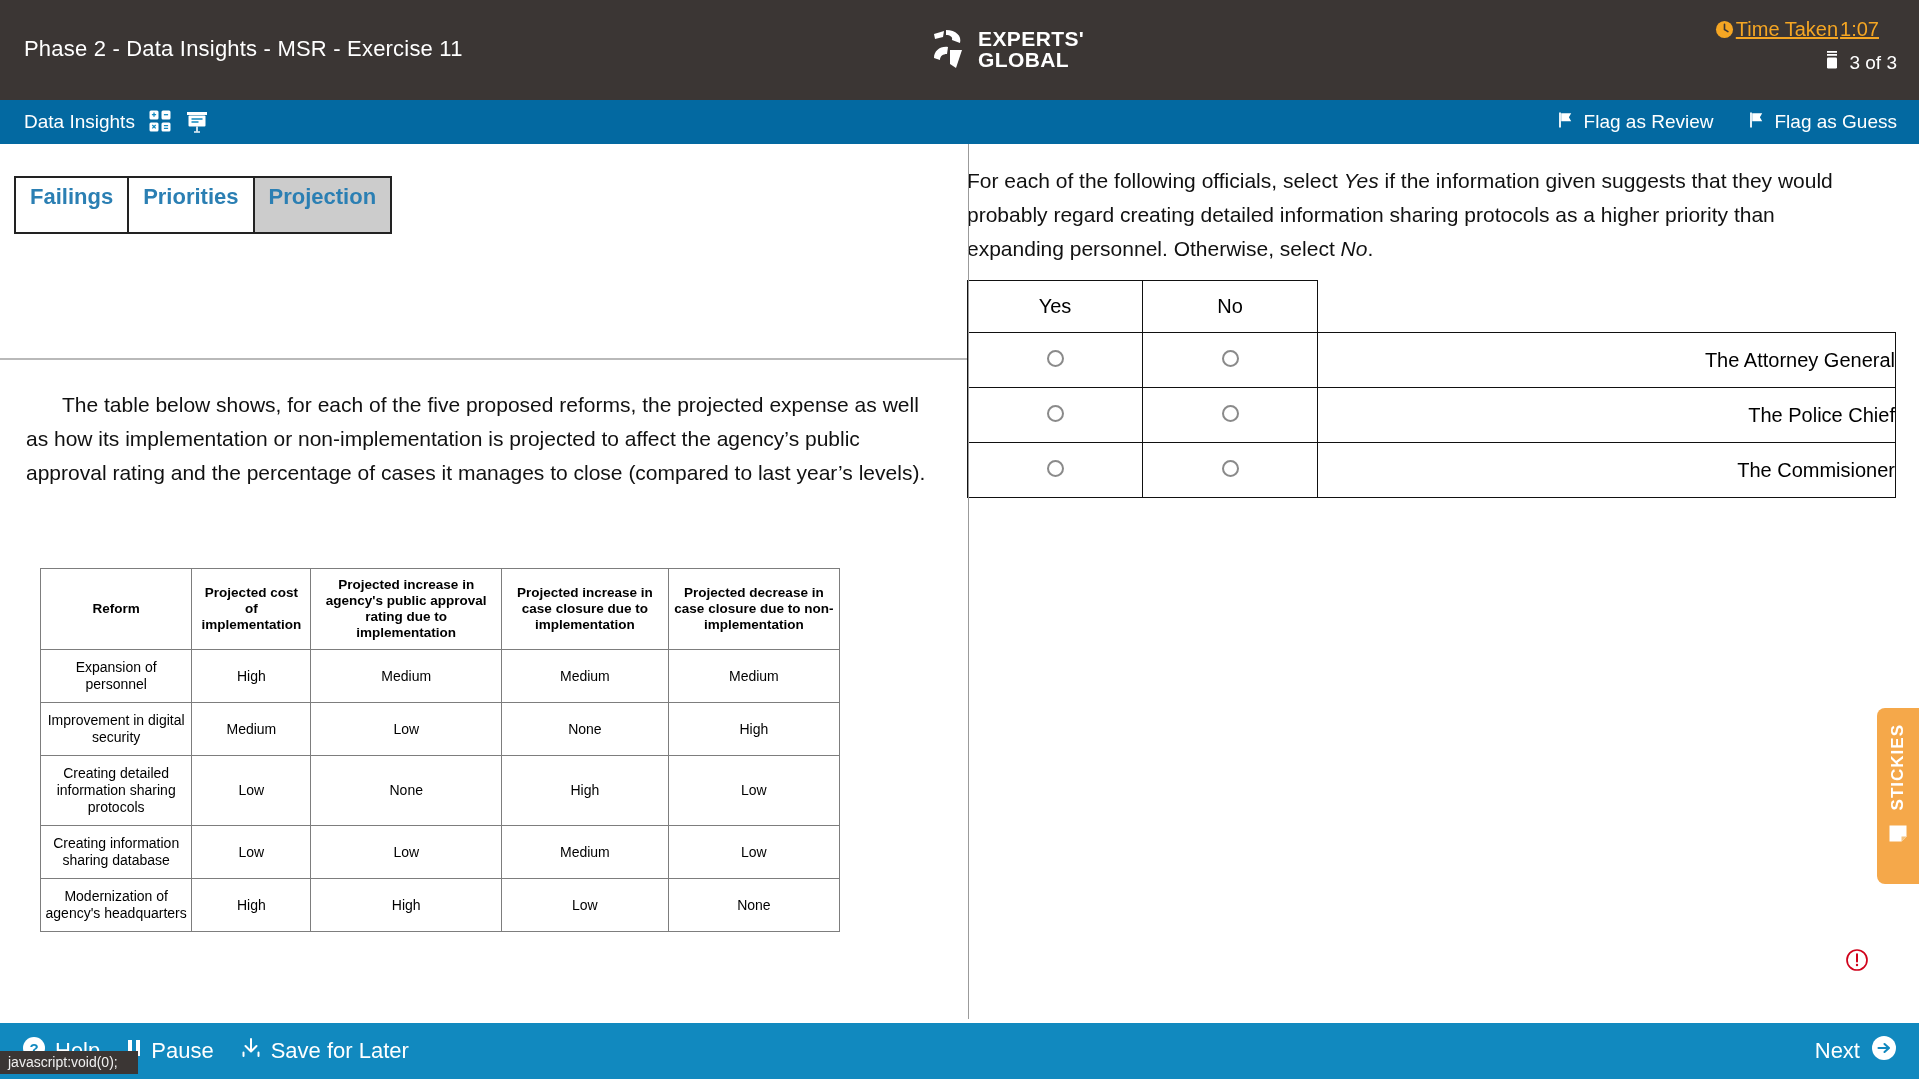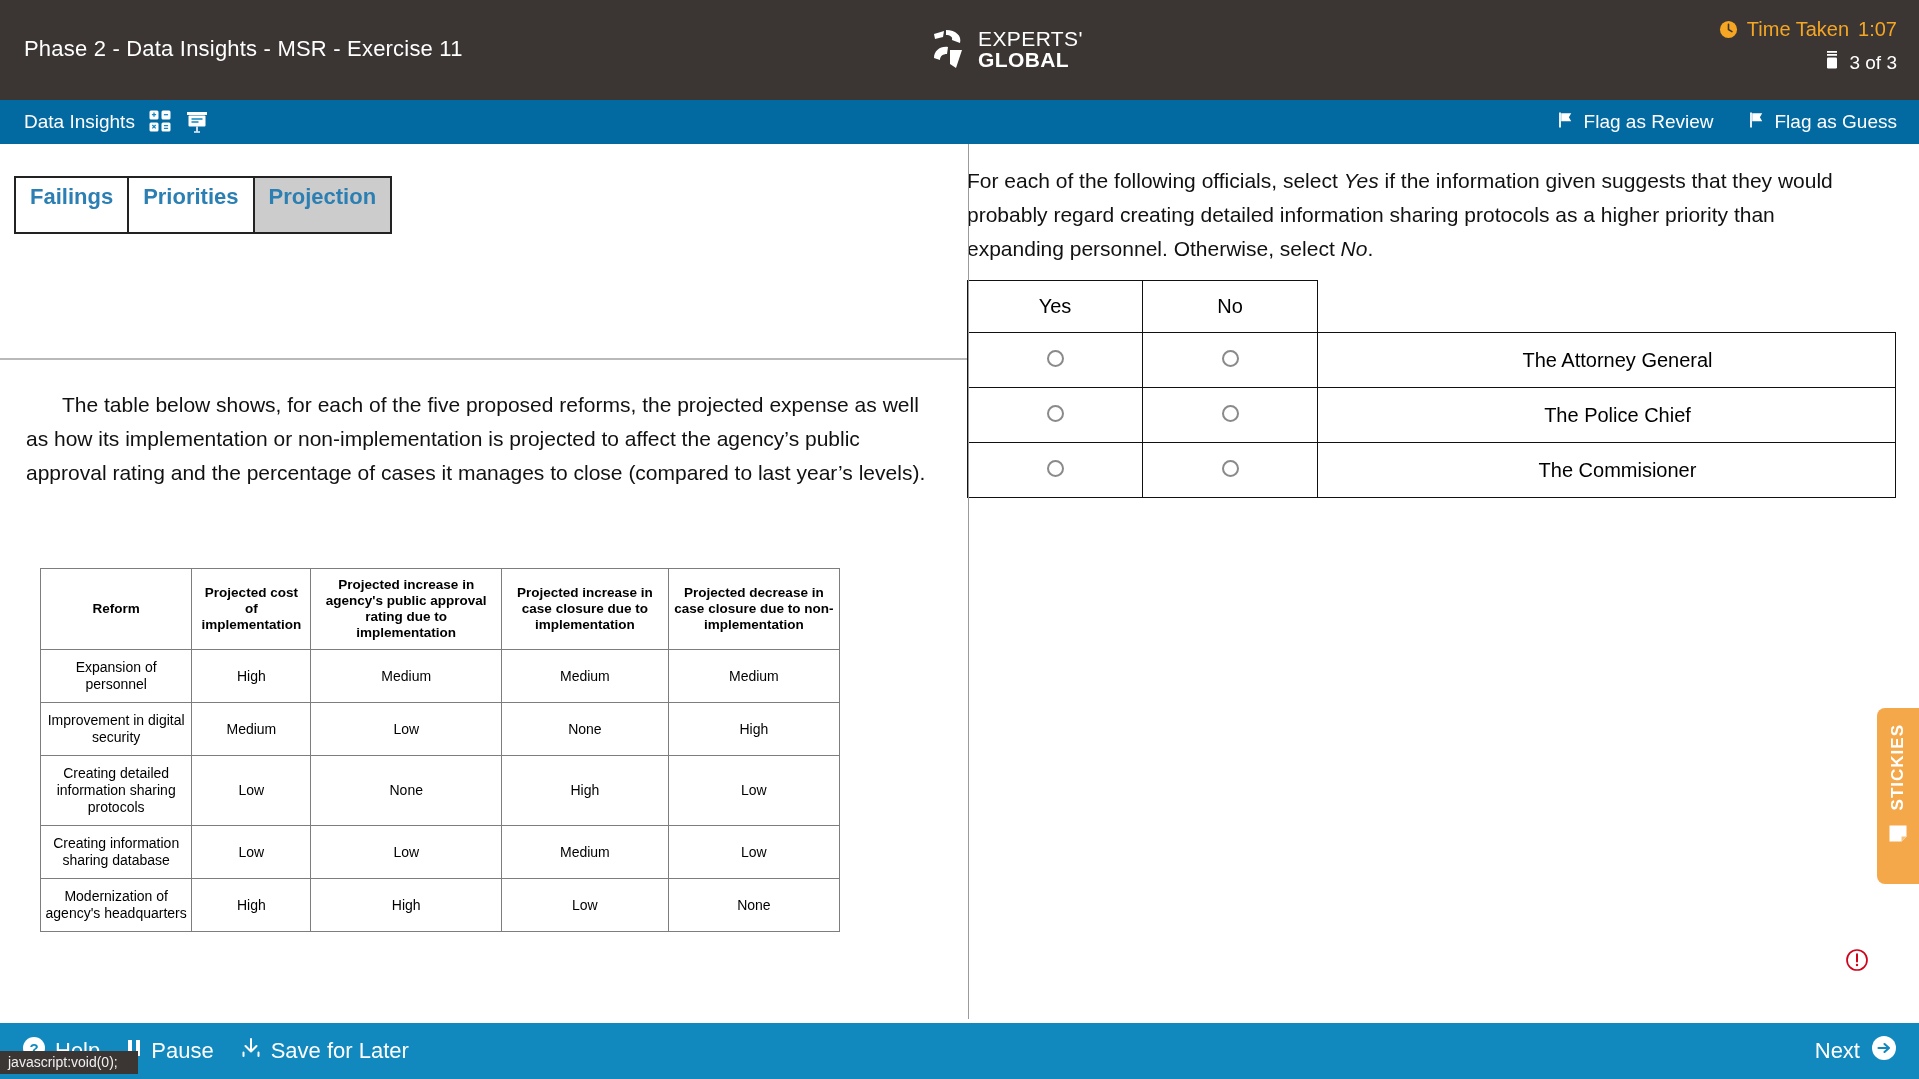--- a/index.html
+++ b/index.html
@@ -22,27 +22,27 @@
     position: absolute; left: 24px; top: 36px;
     font-size: 22px; font-weight: 400; letter-spacing: .2px;
     color: #ffffff;
   }
   .brand {
     position: absolute; left: 930px; top: 28px;
     display: flex; align-items: center; gap: 10px;
   }
   .brand-mark { width: 38px; height: 42px; position: relative; }
   .brand-text { line-height: 1.02; }
-  .brand-line1 { font-size: 21px; font-weight: normal; letter-spacing: .4px; color:#fff; }
+  .brand-line1 { font-size: 21px; font-weight: bold; letter-spacing: .4px; color:#fff; }
   .brand-line2 { font-size: 21px; font-weight: bold; letter-spacing: .4px; color:#fff; }
 
   .timer {
-    position: absolute; right: 22px; top: 18px;
-    display: flex; align-items: center; gap: 9px;
-    color: #f5a623; font-size: 20px; white-space: nowrap;
+    position: absolute; right: 40px; top: 18px;
+    display: flex; align-items: center; gap: 2px;
+    color: #f5a623; font-size: 20px; white-space: nowrap; text-decoration: underline;
   }
   .timer-value { color: #f5a623; font-size: 20px; }
   .qcount {
     position: absolute; right: 22px; top: 50px;
     display: flex; align-items: center; gap: 9px;
     color: #ffffff; font-size: 19px; white-space: nowrap;
   }
   .clock-icon { width: 19px; height: 19px; display:inline-block; }
 
   
@@ -137,21 +137,21 @@
   .answer-table th {
     font-size: 20px; font-weight: normal; text-align: center;
     height: 52px; width: 175px;
   }
   .answer-table th.blank { border: none; }
   .answer-table td.radio-cell {
     text-align: center; vertical-align: middle; height: 55px; width: 175px;
     cursor: pointer;
   }
   .answer-table td.label-cell {
-    font-size: 20px; text-align: center; padding-left: 22px; height: 55px;
+    font-size: 20px; text-align: right; padding-left: 22px; height: 55px;
     width: 578px; white-space: nowrap;
   }
   .radio {
     display: inline-block; width: 17px; height: 17px;
     border: 2px solid #8a8a8a; border-radius: 50%;
     background: #fff; cursor: pointer;
   }
 
   
   .stickies {

